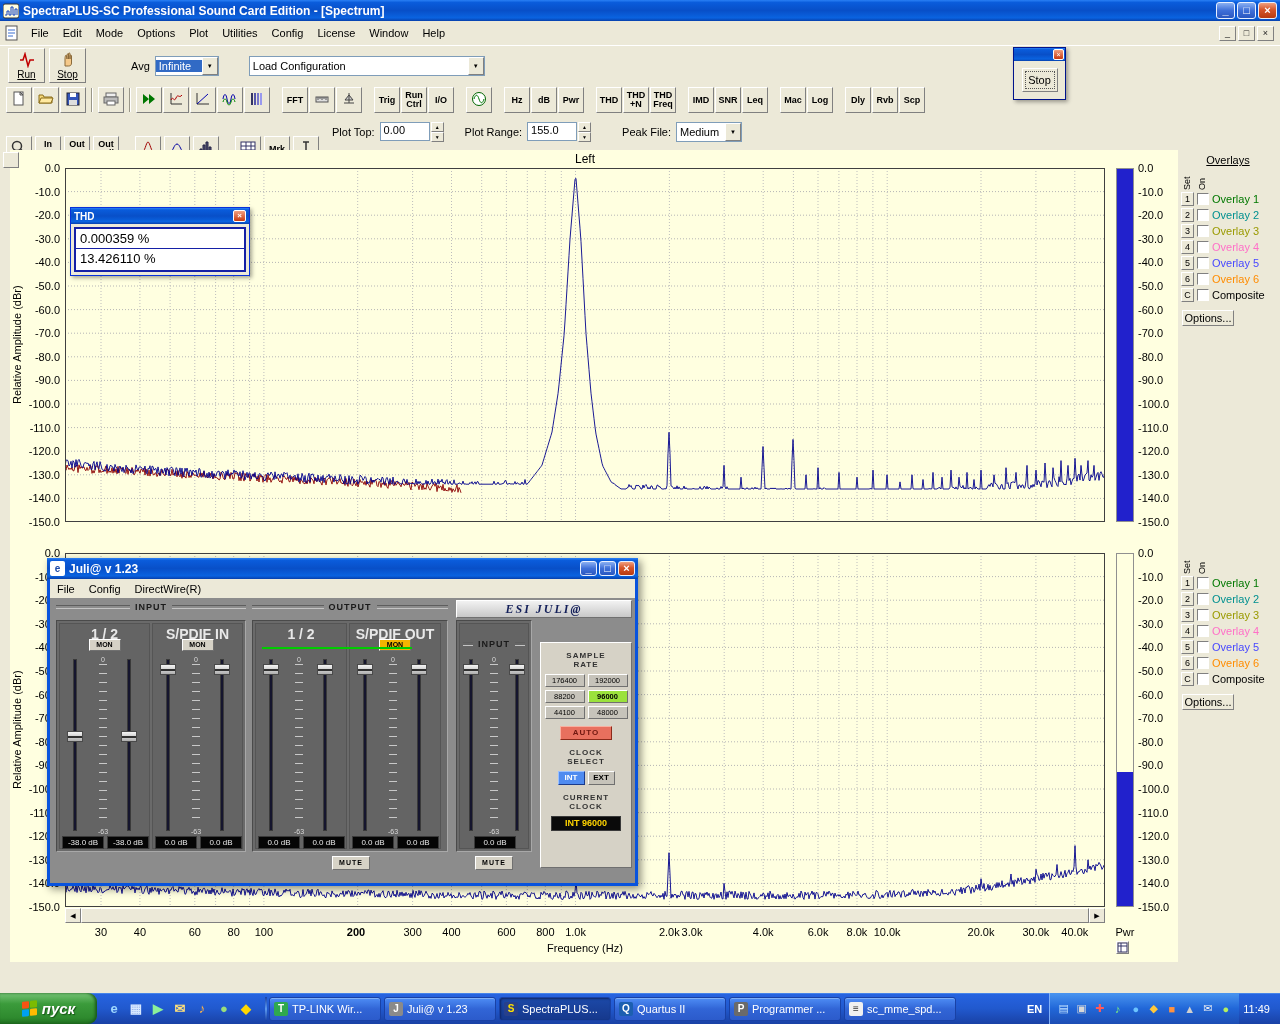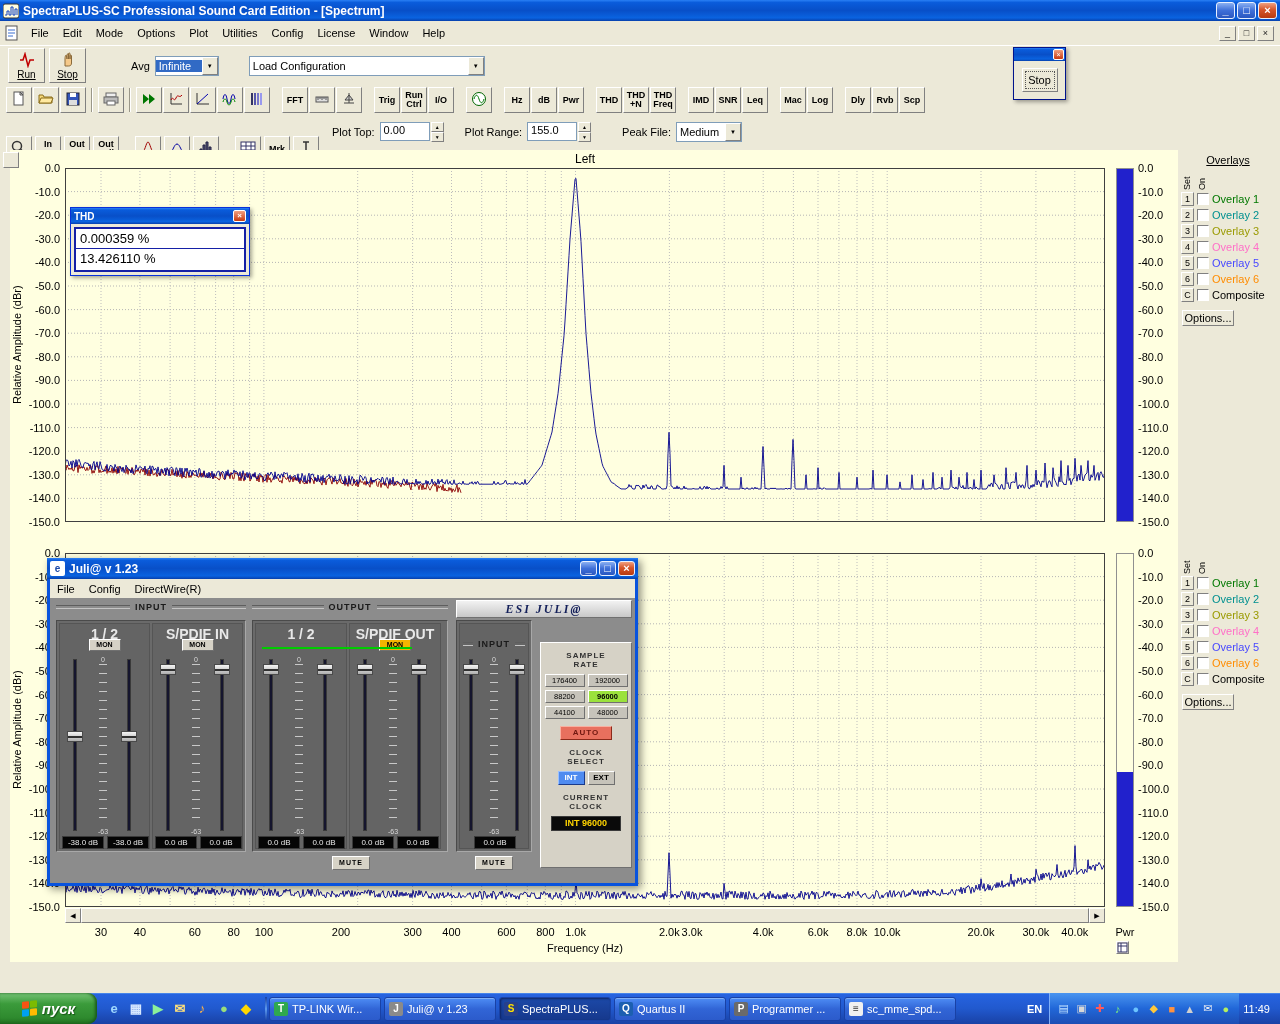--- a/index.html
+++ b/index.html
@@ -585,21 +585,21 @@
         <rect x="0.5" y="0.5" width="1039" height="353" fill="none" stroke="#404040"></rect>
       </svg>
       <div class="pwrbar" style="top: 403px; height: 354px;">
         <div class="pwrfill" style="height: 38%;"></div>
       </div>
       <div class="xtick" style="left: 90.9606px;">30</div>
       <div class="xtick" style="left: 129.896px;">40</div>
       <div class="xtick" style="left: 184.772px;">60</div>
       <div class="xtick" style="left: 223.707px;">80</div>
       <div class="xtick" style="left: 253.908px;">100</div>
-      <div class="xtick" style="left: 331px;">200</div>
+      <div class="xtick" style="left: 346px; font-weight: bold;">200</div>
       <div class="xtick" style="left: 402.595px;">300</div>
       <div class="xtick" style="left: 441.53px;">400</div>
       <div class="xtick" style="left: 496.406px;">600</div>
       <div class="xtick" style="left: 535.342px;">800</div>
       <div class="xtick" style="left: 565.542px;">1.0k</div>
       <div class="xtick" style="left: 659.354px;">2.0k</div>
       <div class="xtick" style="left: 682px;">3.0k</div>
       <div class="xtick" style="left: 753.165px;">4.0k</div>
       <div class="xtick" style="left: 808.041px;">6.0k</div>
       <div class="xtick" style="left: 846.976px;">8.0k</div>

